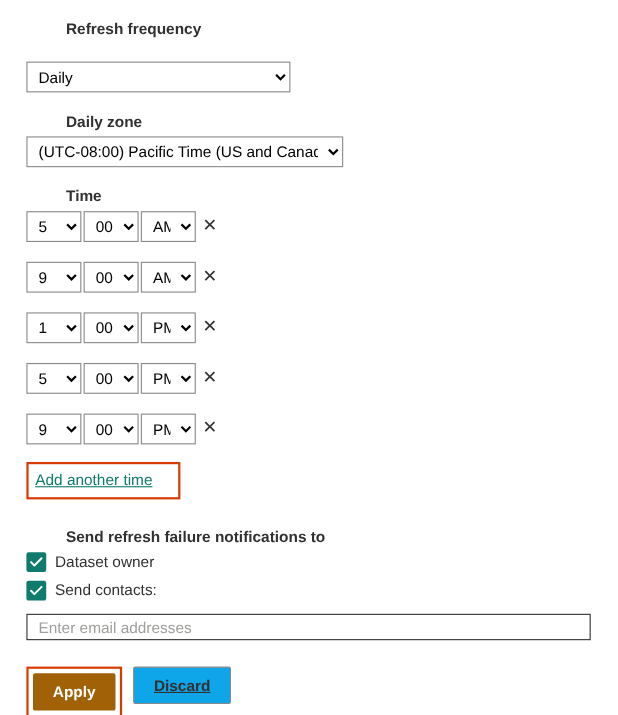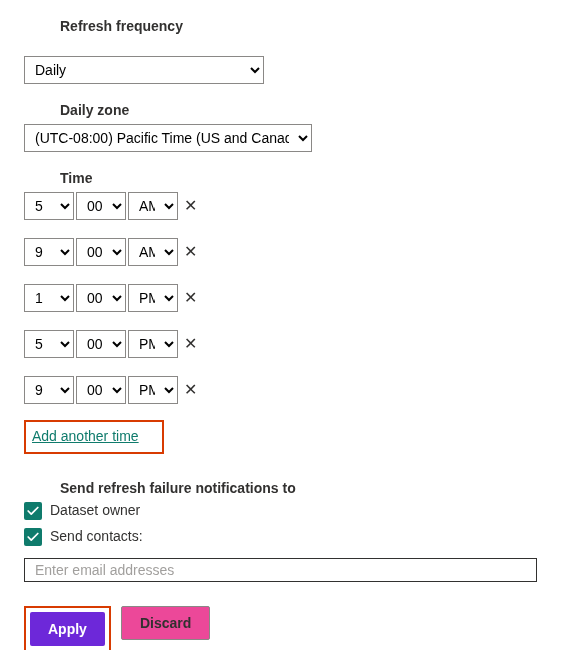--- a/index.html
+++ b/index.html
@@ -116,28 +116,29 @@
     .btn {
       font-family: inherit;
       font-size: 14px;
       font-weight: 600;
       height: 34px;
       padding: 0 18px;
       cursor: pointer;
       border-radius: 2px;
     }
     .btn-primary {
-      background: #6d28d9;
+      background: #a16207;
       color: #fff;
       border: none;
     }
     .btn-secondary {
-      background: #ec4899;
+      background: #0ea5e9;
       border: 1px solid #8a8886;
       color: #323130;
+      text-decoration: underline;
     }
     .highlight-box-2 {
       border: 2px solid #d83b01;
       padding: 4px;
       display: inline-flex;
     }
   </style>
 </head>
 <body>
 

